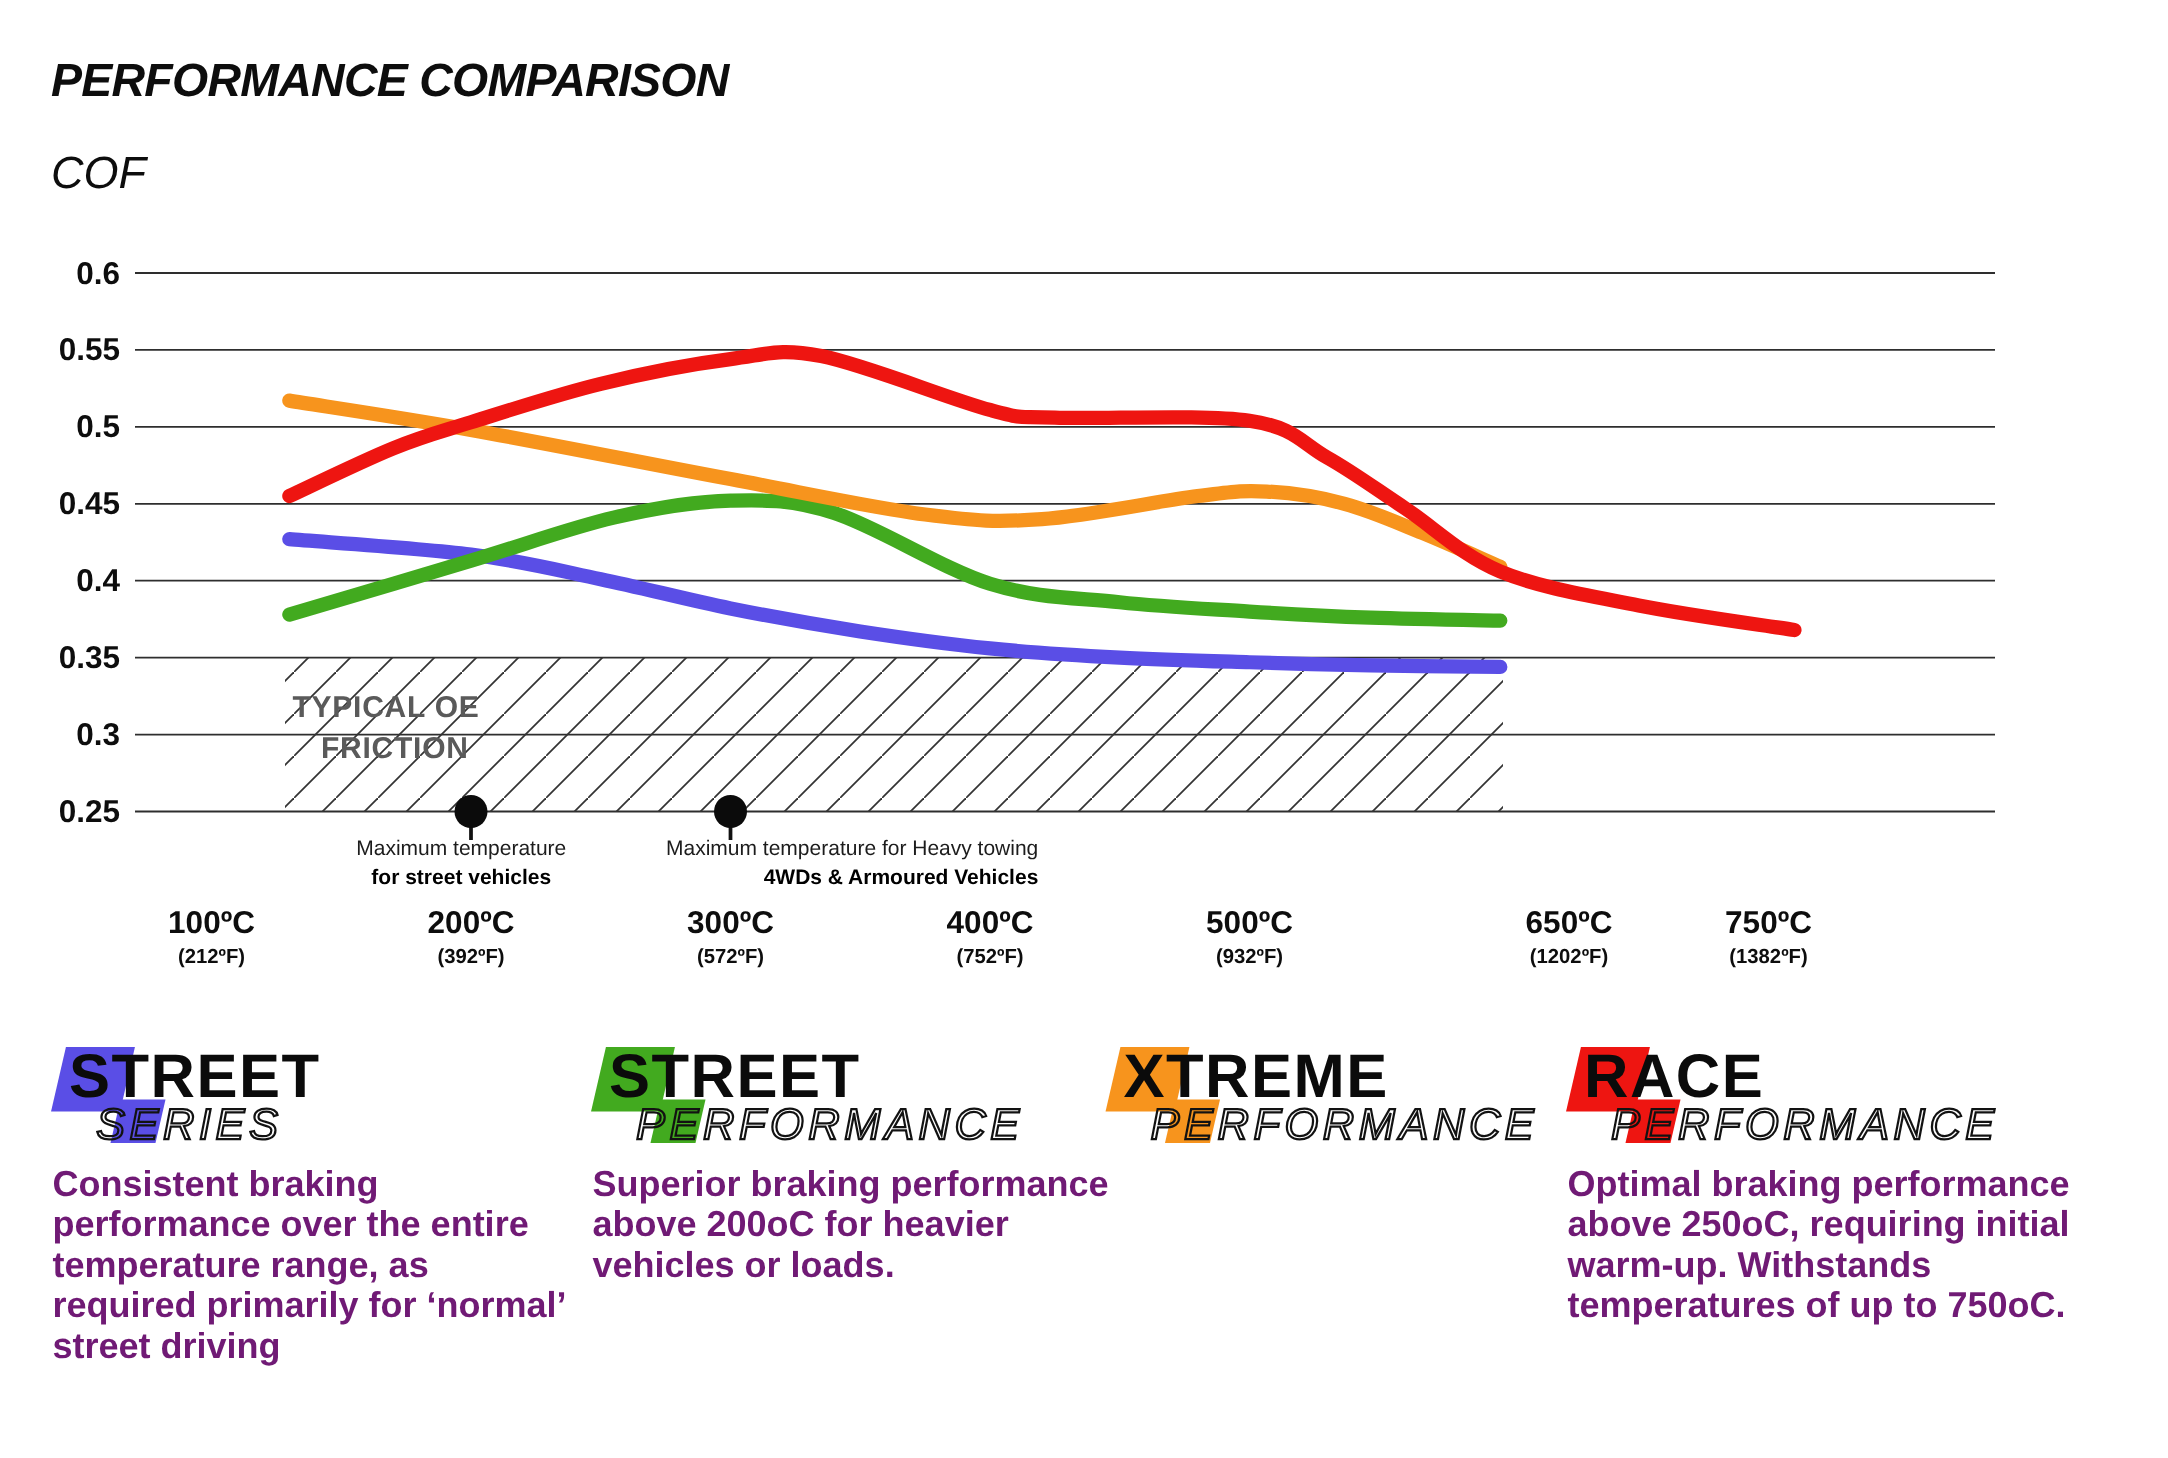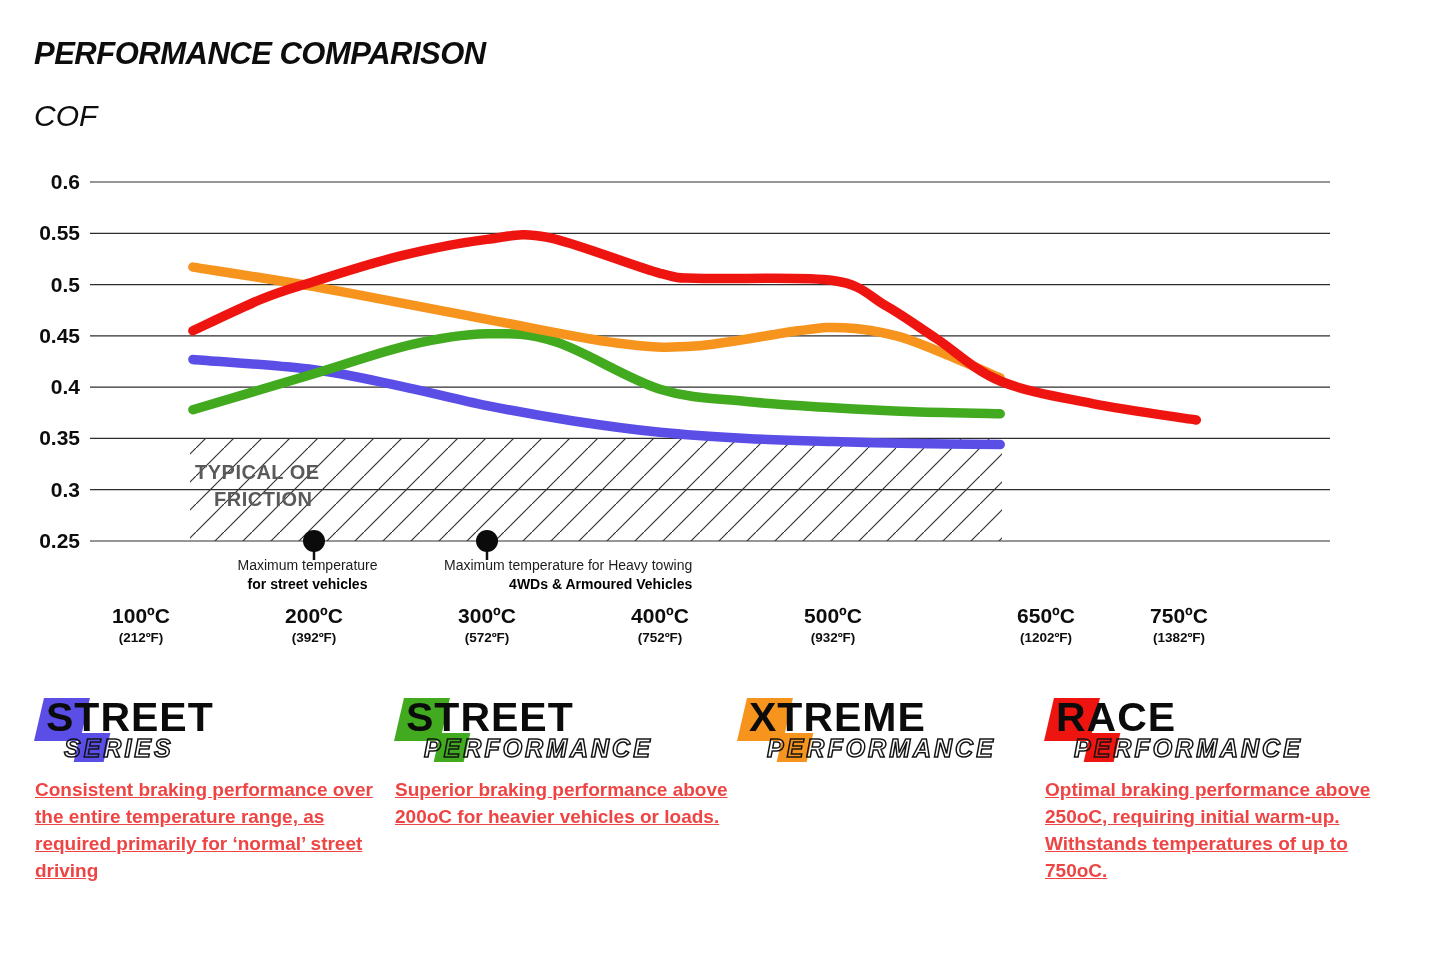--- a/index.html
+++ b/index.html
@@ -29,24 +29,24 @@
   .xtick .c{font-size:21px;font-weight:700;}
   .xtick .f{font-size:13.5px;font-weight:700;margin-top:2px;}
 
   .product{position:absolute;top:698px;}
   .logo{position:relative;height:70px;}
   .patch{position:absolute;display:block;transform:skewX(-13deg);}
   .patch1{left:4px;top:0px;width:46px;height:43px;}
   .patch2{left:42px;top:35px;width:30px;height:29px;}
   .word1{position:absolute;left:11px;top:-4px;font-size:41px;font-weight:700;
          letter-spacing:1px;color:#0b0b0b;white-space:nowrap;}
-  .word2{position:absolute;left:29px;top:36px;font-size:25px;font-weight:700;
+  .word2{position:absolute;left:29px;top:36px;font-size:29px;font-weight:400;
          font-style:italic;letter-spacing:3px;color:transparent;
          -webkit-text-stroke:1.5px #121212;white-space:nowrap;}
-  .desc{margin:8px 0 0 0;font-size:19px;font-weight:700;line-height:27px;color:#ef4444;text-decoration:underline;}
+  .desc{margin:8px 0 0 0;font-size:24px;font-weight:700;line-height:27px;color:#701a75;}
 </style>
 </head>
 <body>
 
 <div class="page-title">PERFORMANCE COMPARISON</div>
 <div class="cof-title">COF</div>
 
 <svg id="chart-svg" xmlns="http://www.w3.org/2000/svg">
   <defs>
     <pattern id="hatch" patternUnits="userSpaceOnUse" width="28" height="28">

